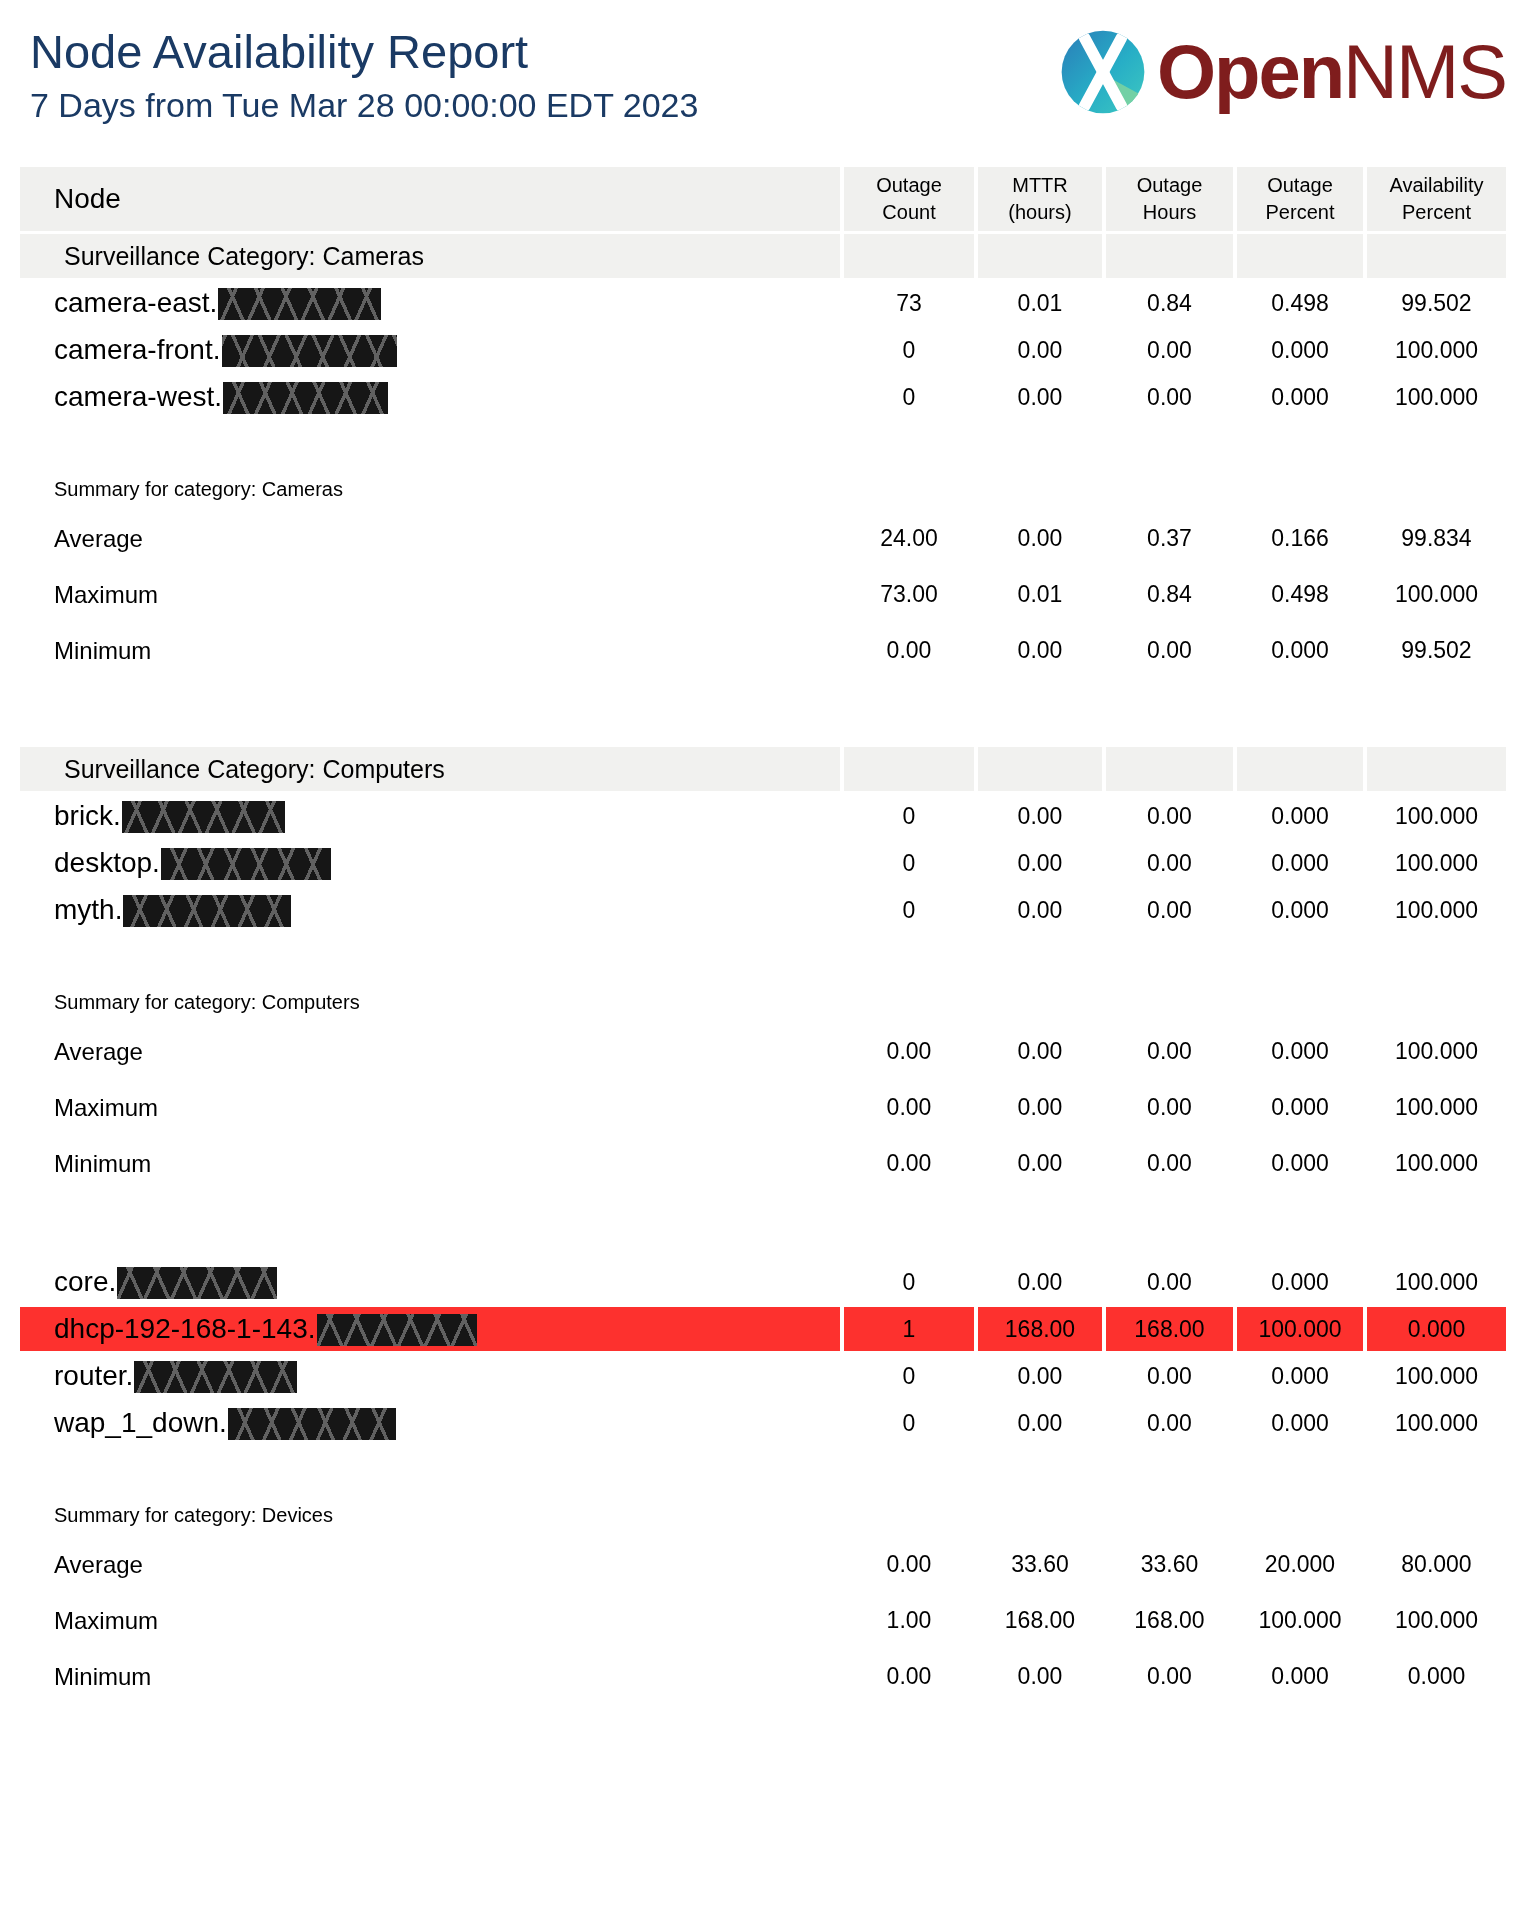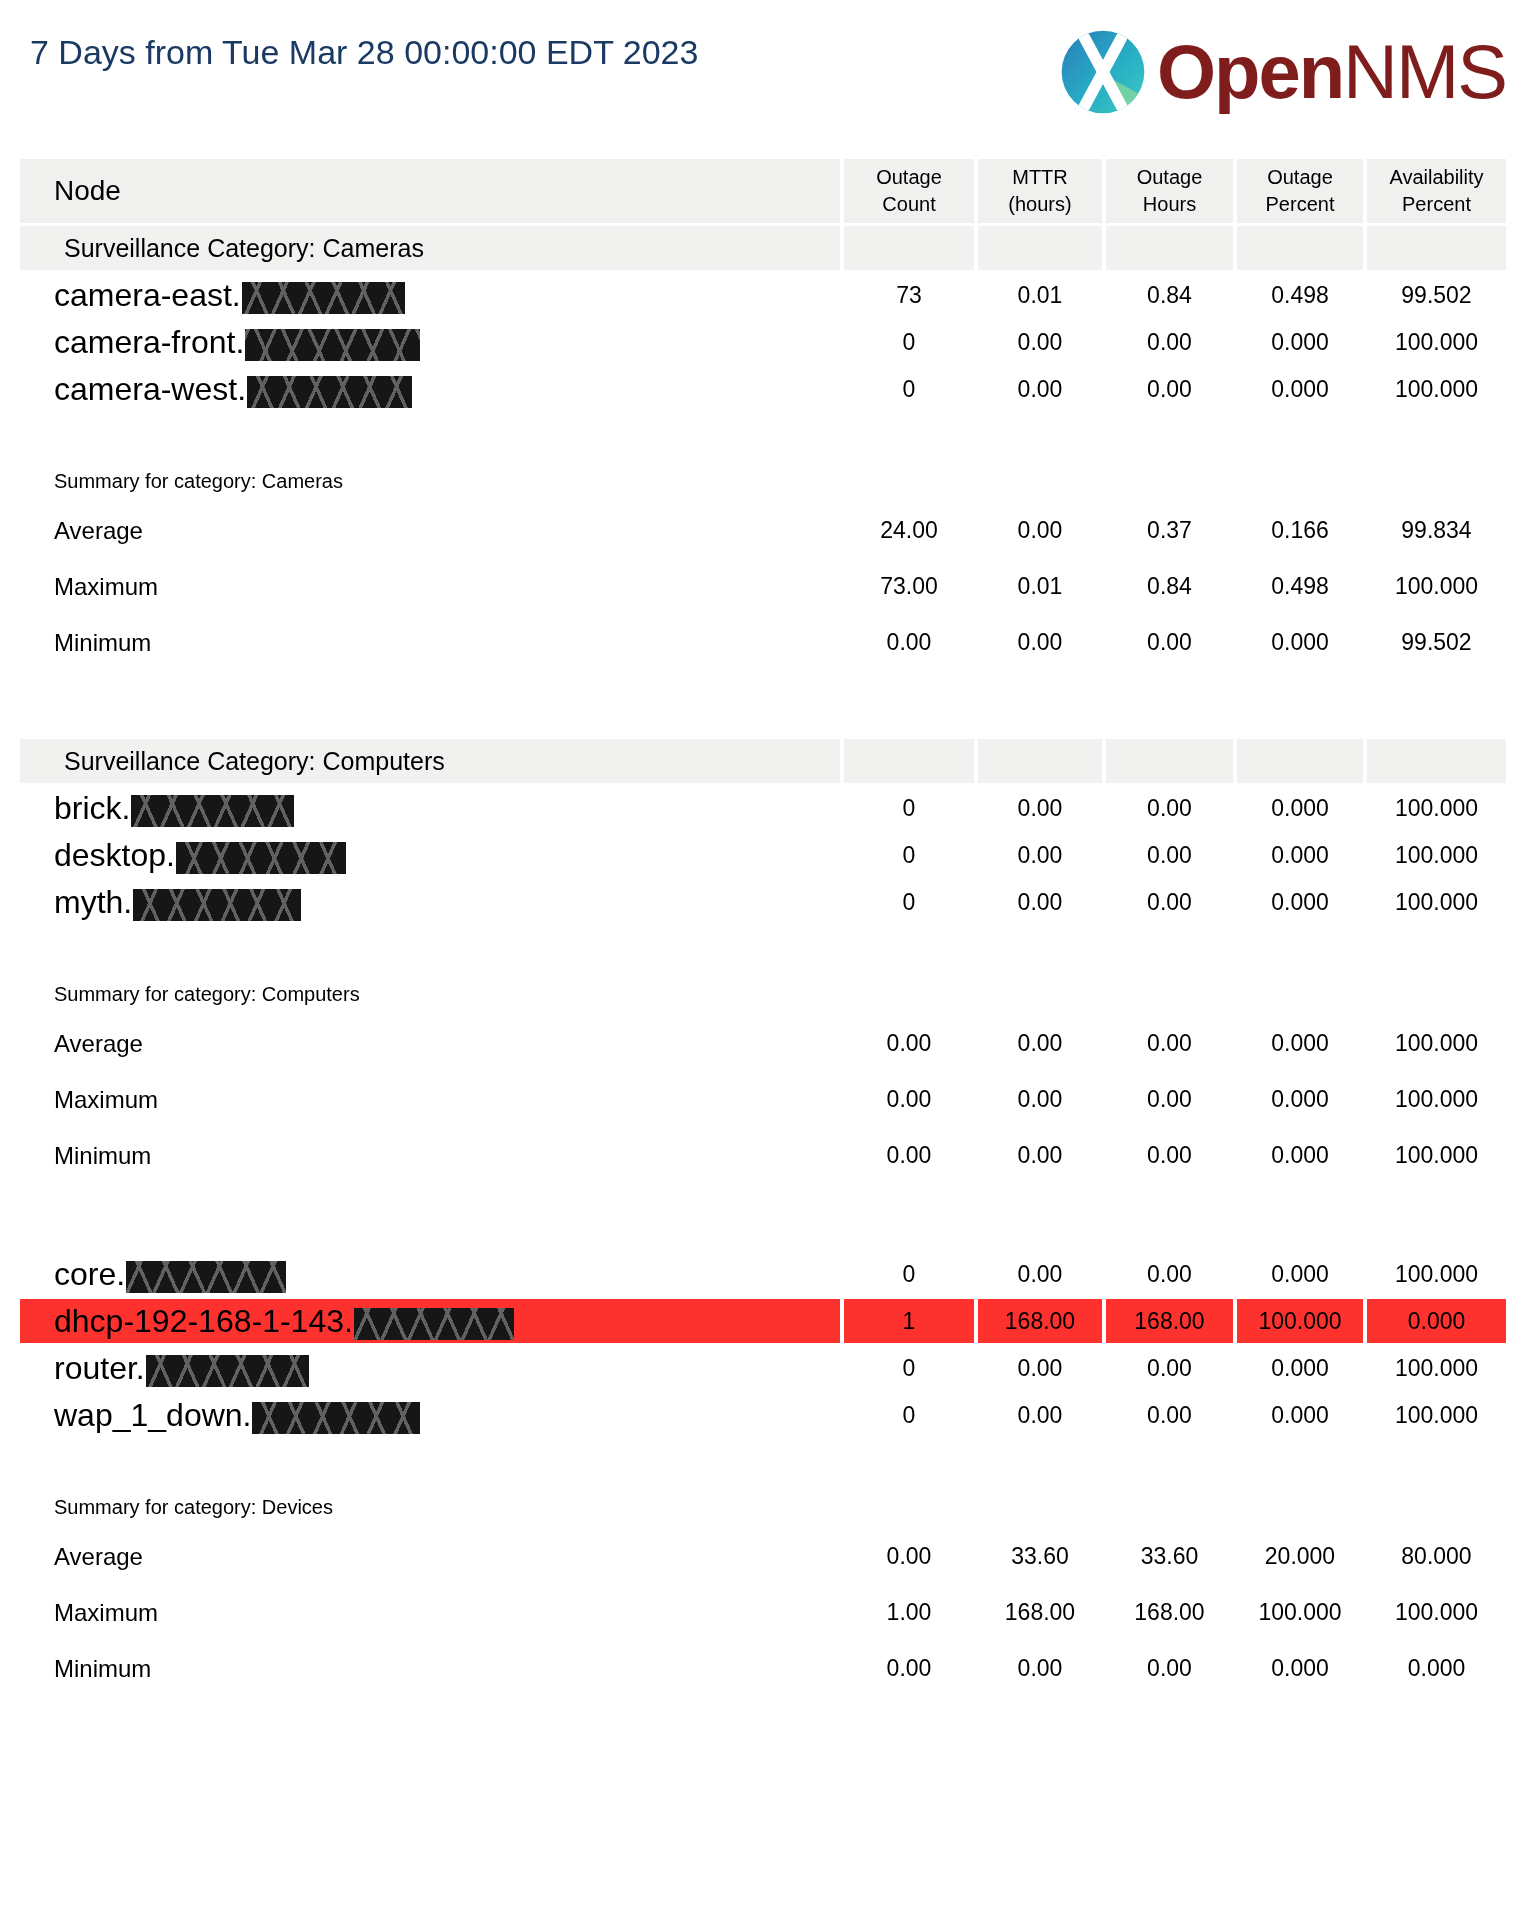--- a/index.html
+++ b/index.html
@@ -36,21 +36,21 @@
 
   table.avail{
     margin:40px 16px 0 16px;
     border-collapse:separate;
     border-spacing:4px 3px;
     table-layout:fixed;
     width:1494px;
   }
   td{vertical-align:middle;padding:0;overflow:hidden;white-space:nowrap;}
   td.num{text-align:center;font-size:23px;}
-  td.node-cell{padding-left:34px;font-size:32px;}
+  td.node-cell{padding-left:34px;font-size:28px;}
 
   tr.header-row td{background:var(--band);height:64px;font-size:20px;line-height:1.35;text-align:center;}
   tr.header-row td.node-cell{text-align:left;font-size:28px;}
   tr.cat-row td{background:var(--band2);height:44px;}
   tr.cat-row td.node-cell{padding-left:44px;font-size:25px;}
   tr.data-row td{height:44px;}
   tr.data-row.hl td{background:var(--red);}
   tr.spacer-small td{height:44px;}
   tr.sum-title td{height:40px;font-size:20px;}
   tr.sum-row td{height:53px;}
@@ -68,20 +68,21 @@
       repeating-linear-gradient(-66deg, rgba(0,0,0,0) 0 21px, var(--redact-line) 21px 24.5px);
   }
 </style>
 </head>
 <body>
 
 <div class="page">
 
   <div class="masthead">
     <div class="title-block">
+      <h1>Node Availability Report</h1>
       <h2>7 Days from Tue Mar 28 00:00:00 EDT 2023</h2>
     </div>
 
     <div class="logo">
       <svg width="88" height="88" viewBox="0 0 100 100">
         <defs>
           <linearGradient id="lg" x1="0" y1="0" x2="1" y2="1">
             <stop offset="0" stop-color="#2a7cb8"></stop>
             <stop offset="0.55" stop-color="#27aec6"></stop>
             <stop offset="1" stop-color="#3fc9c0"></stop>

